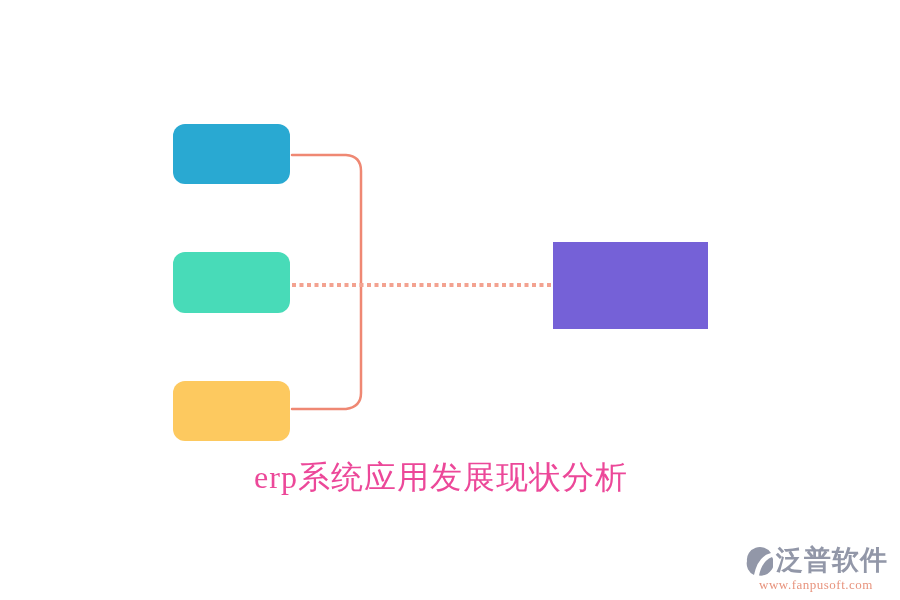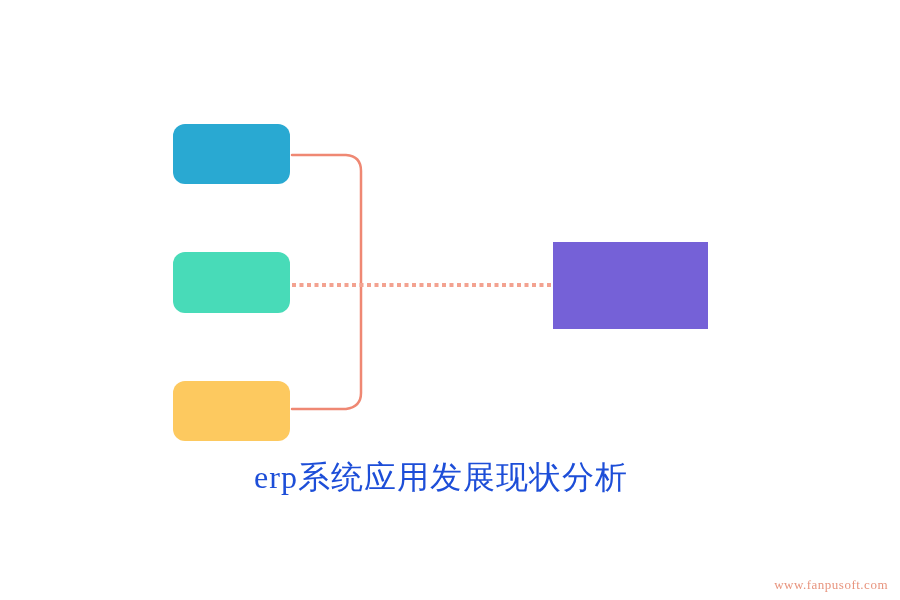--- a/index.html
+++ b/index.html
@@ -76,19 +76,26 @@
   </svg>
 
   <div class="node node-rounded" id="node-1" style="background-color: rgb(41, 169, 210);"></div>
 
   <div class="node node-rounded" id="node-2" style="background-color: rgb(72, 219, 184);"></div>
 
   <div class="node node-rounded" id="node-3" style="background-color: rgb(253, 201, 95);"></div>
 
   <div class="node" id="node-4" style="background-color: rgb(117, 97, 215);"></div>
 
-  <div class="diagram-title" style="color: #1d4ed8;">erp系统应用发展现状分析</div>
+  <div class="diagram-title" style="color: #ec4899;">erp系统应用发展现状分析</div>
 
   <div class="watermark">
+    <div class="wm-row">
+      <svg class="wm-logo" width="29" height="33" viewBox="0 0 29 33">
+        <path d="M3 17 A 13 12.5 0 0 1 27 9 Q 14 12 10 31 A 13 12.5 0 0 1 3 17 Z" fill="#9297A8"></path>
+        <path d="M28 13 Q 18 17 15 31.5 A 13 12.5 0 0 0 28 13 Z" fill="#9297A8"></path>
+      </svg>
+      <span class="wm-brand" style="color: rgb(146, 151, 168);">泛普软件</span>
+    </div>
     <div class="wm-url" style="color: rgb(232, 148, 126);">www.fanpusoft.com</div>
   </div>
 
 </div>
 
 </body></html>

